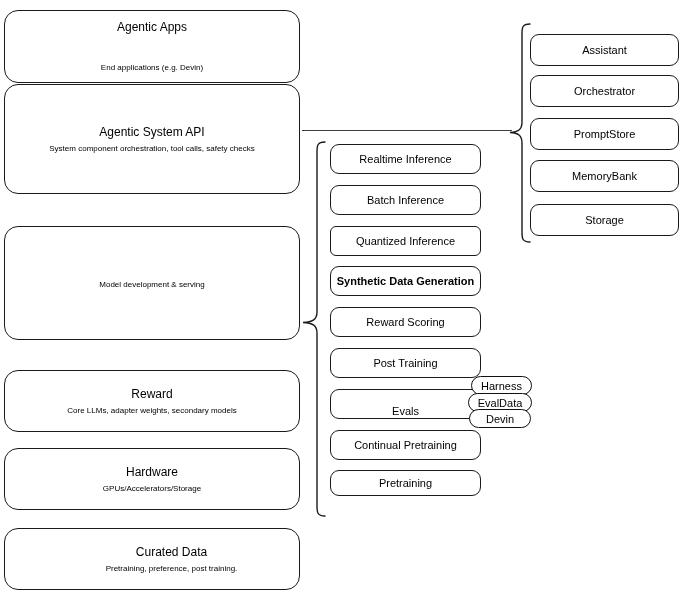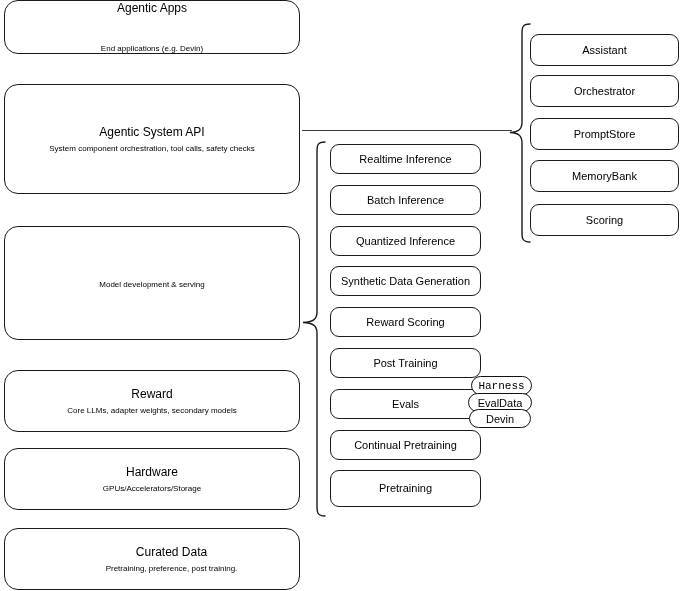--- a/index.html
+++ b/index.html
@@ -22,21 +22,21 @@
         justify-content:center;font-size:11px;line-height:12px;color:#000;z-index:6;}
 
   .brace{position:absolute;z-index:2;}
   .conn{position:absolute;background:#3d3d3d;z-index:1;}
 </style>
 </head>
 <body>
 
 <div id="stage">
 
-  <div class="node layer" style="left:4px;top:0;width:296px;height:54px;gap:24px;">
+  <div class="node layer" style="left:4px;top:10px;width:296px;height:73px;gap:24px;">
     <div class="ttl">Agentic Apps</div>
     <div class="sub">End applications (e.g. Devin)</div>
   </div>
 
   <div class="node layer" style="left:4px;top:84px;width:296px;height:110px;">
     <div class="ttl">Agentic System API</div>
     <div class="sub">System component orchestration, tool calls, safety checks</div>
   </div>
 
   <div class="node layer" style="left:4px;top:226px;width:296px;height:114px;">
@@ -71,57 +71,57 @@
   <div class="capsule" style="left:530px;top:75px;width:149px;height:32px;">
     <span>Orchestrator</span>
   </div>
   <div class="capsule" style="left:530px;top:118px;width:149px;height:32px;">
     <span>PromptStore</span>
   </div>
   <div class="capsule" style="left:530px;top:160px;width:149px;height:32px;text-align:right;">
     <span>MemoryBank</span>
   </div>
   <div class="capsule" style="left:530px;top:204px;width:149px;height:32px;">
-    <span>Scoring</span>
+    <span>Storage</span>
   </div>
 
   <svg class="brace" style="left:299px;top:140px;" width="28" height="380" viewBox="0 0 28 380">
     <path d="M26 2 C18 2 18 6 18 12 L18 172 C18 180 13 182 4 182.5
              C13 183 18 185 18 193 L18 366 C18 372 18 376 26 376" fill="none" stroke="#1a1a1a" stroke-width="1.4" stroke-linecap="round"></path>
   </svg>
 
   <div class="capsule" style="left:330px;top:144px;width:151px;height:30px;">
     <span>Realtime Inference</span>
   </div>
   <div class="capsule" style="left:330px;top:185px;width:151px;height:30px;">
     <span>Batch Inference</span>
   </div>
-  <div class="capsule" style="left:330px;top:226px;width:151px;height:30px;">
+  <div class="capsule" style="left:330px;top:226px;width:151px;height:30px;border-radius:6px;">
     <span>Quantized Inference</span>
   </div>
-  <div class="capsule" style="left:330px;top:266px;width:151px;height:30px;">
+  <div class="capsule" style="left:330px;top:266px;width:151px;height:30px;font-weight:bold;">
     <span>Synthetic Data Generation</span>
   </div>
   <div class="capsule" style="left:330px;top:307px;width:151px;height:30px;">
     <span>Reward Scoring</span>
   </div>
   <div class="capsule" style="left:330px;top:348px;width:151px;height:30px;">
     <span>Post Training</span>
   </div>
-  <div class="capsule" style="left:330px;top:389px;width:151px;height:30px;">
+  <div class="capsule" style="left:330px;top:389px;width:151px;height:30px;align-items:flex-end;">
     <span>Evals</span>
   </div>
   <div class="capsule" style="left:330px;top:430px;width:151px;height:30px;">
     <span>Continual Pretraining</span>
   </div>
-  <div class="capsule" style="left:330px;top:470px;width:151px;height:37px;align-items:center;">
+  <div class="capsule" style="left:330px;top:470px;width:151px;height:26px;align-items:center;">
     <span>Pretraining</span>
   </div>
 
-  <div class="pill" style="left:471px;top:376px;width:61px;height:19px;font-family:Liberation Mono, monospace;">
+  <div class="pill" style="left:471px;top:376px;width:61px;height:19px;">
     <span>Harness</span>
   </div>
   <div class="pill" style="left:468px;top:393px;width:64px;height:19px;">
     <span>EvalData</span>
   </div>
   <div class="pill" style="left:469px;top:409px;width:62px;height:19px;">
     <span>Devin</span>
   </div>
 
 </div>

